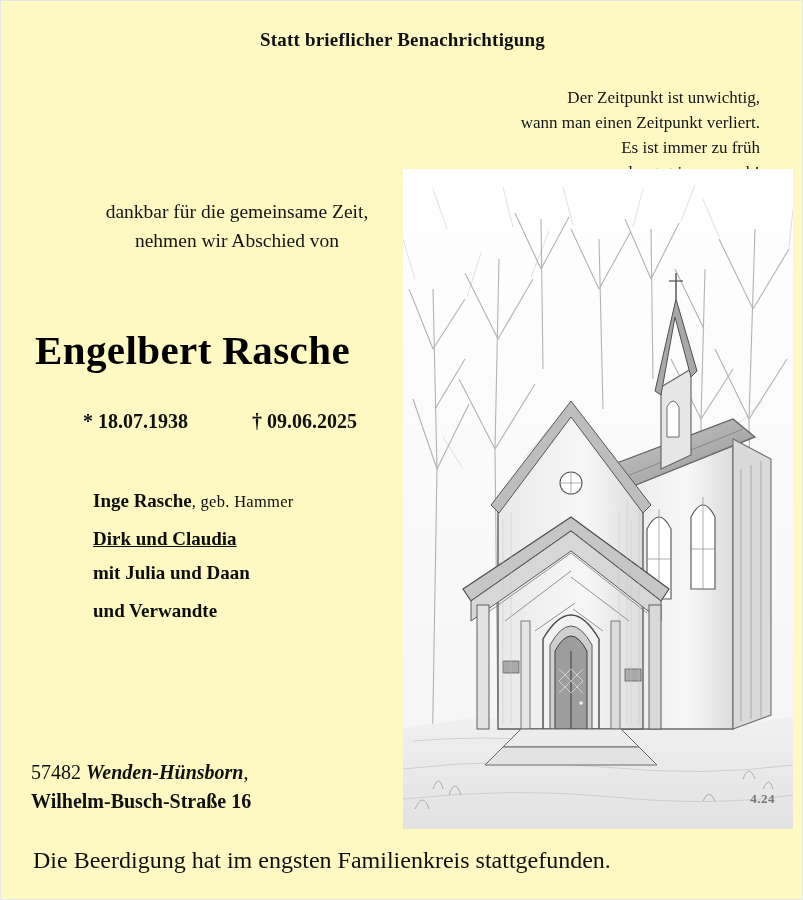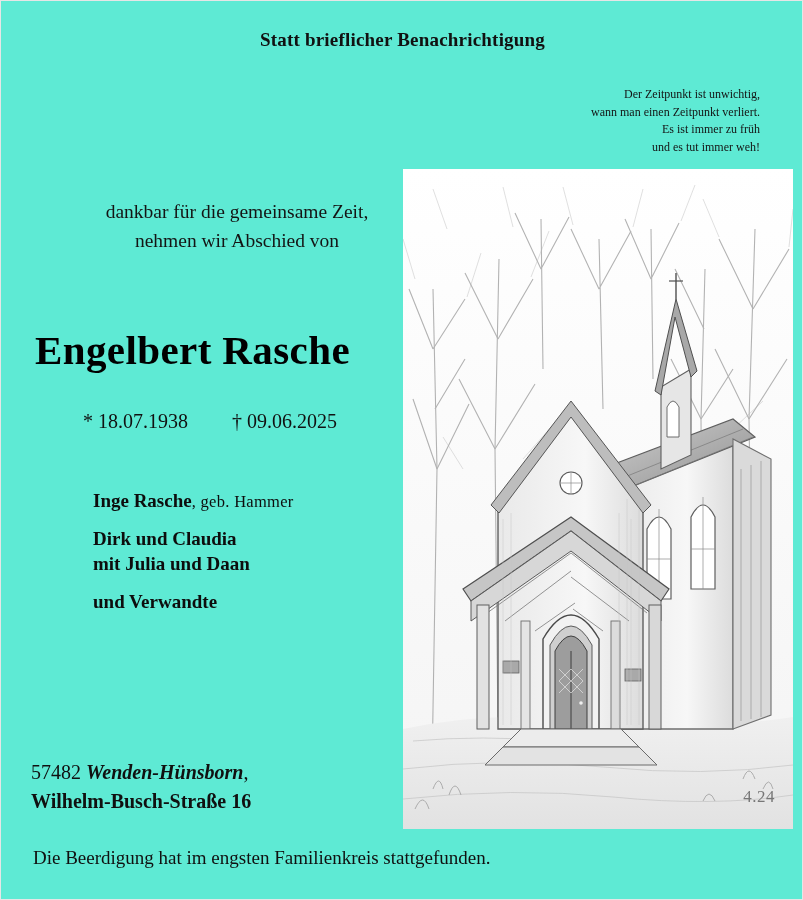--- a/index.html
+++ b/index.html
@@ -8,21 +8,21 @@
     background: #ffffff;
   }
   body {
     font-family: "Liberation Serif", serif;
     color: #111111;
   }
   .page {
     position: relative;
     width: 803px;
     height: 900px;
-    background: #5eead4;
+    background: #fef9c3;
     overflow: hidden;
     border: 1px solid #e6e6e6;
     box-sizing: border-box;
   }
 
   
   .header {
     position: absolute;
     top: 28px;
     left: 0;
@@ -33,21 +33,21 @@
     letter-spacing: 0.2px;
   }
 
   
   .verse {
     position: absolute;
     top: 85px;
     right: 42px;
     width: 430px;
     text-align: right;
-    font-size: 12px;
+    font-size: 17px;
     line-height: 1.47;
     color: #141414;
   }
 
   
   .intro {
     position: absolute;
     top: 196px;
     left: 36px;
     width: 400px;
@@ -69,39 +69,40 @@
   }
 
   
   .dates {
     position: absolute;
     top: 409px;
     left: 82px;
     font-size: 20px;
     color: #111111;
     display: flex;
-    gap: 44px;
+    gap: 64px;
+    font-weight: bold;
   }
   .dates .date-item { white-space: nowrap; }
 
   
   .survivors {
     position: absolute;
     top: 489px;
     left: 92px;
     width: 330px;
     font-size: 19px;
     color: #0d0d0d;
   }
   .survivors .row {
     font-weight: bold;
     margin-bottom: 16px;
     white-space: nowrap;
   }
-  .survivors .row.tight { margin-bottom: 3px; }
+  .survivors .row.tight { margin-bottom: 12px; text-decoration: underline; }
   .survivors .nee {
     font-weight: normal;
     font-size: 16.5px;
     letter-spacing: 0.3px;
   }
 
   
   .address {
     position: absolute;
     top: 757px;
@@ -113,43 +114,44 @@
   .address .line1 { white-space: nowrap; }
   .address .zip { font-weight: normal; }
   .address .city { font-weight: bold; font-style: italic; }
   .address .street { font-weight: bold; }
 
   
   .footer-note {
     position: absolute;
     top: 846px;
     left: 32px;
-    font-size: 19px;
+    font-size: 24px;
     color: #101010;
     white-space: nowrap;
   }
 
   
   .illustration {
     position: absolute;
     top: 168px;
     left: 402px;
     width: 390px;
     height: 660px;
     overflow: hidden;
   }
   .illustration svg { display: block; }
   .artist-mark {
     position: absolute;
     right: 18px;
     bottom: 22px;
-    font-size: 17px;
+    font-size: 13px;
     color: #777;
     font-family: "Liberation Serif", serif;
     letter-spacing: 0.5px;
+    font-weight: bold;
   }
 </style>
 </head>
 <body>
 
 <div class="page">
 
   <div class="header">Statt brieflicher Benachrichtigung</div>
 
   <div class="verse">

